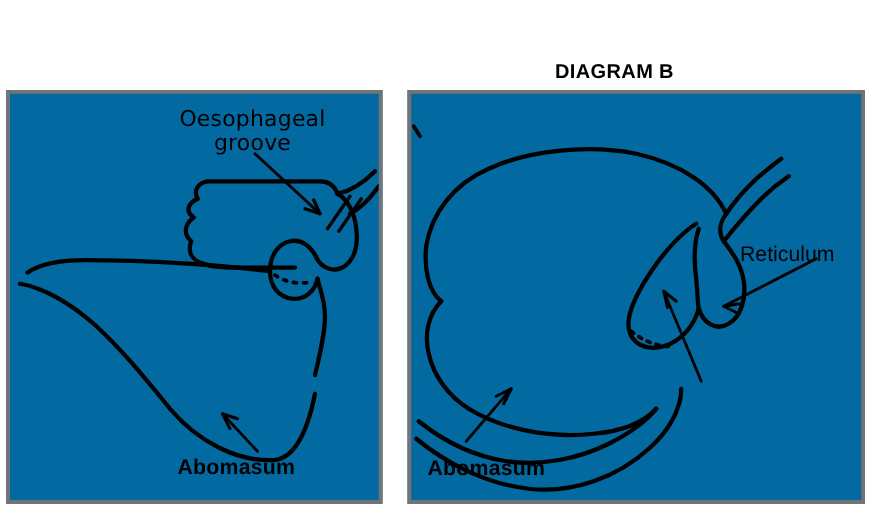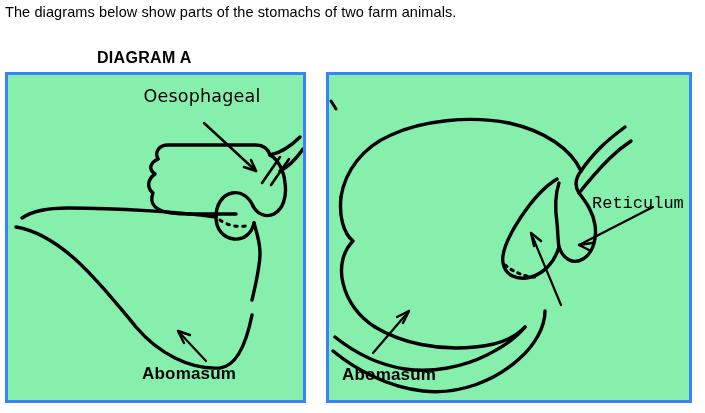--- a/index.html
+++ b/index.html
@@ -35,22 +35,22 @@
     font-weight: bold;
     color: #000;
     white-space: nowrap;
     letter-spacing: 0.3px;
   }
   #title-a { left: 97px; top: 49px; }
   #title-b { left: 444px; top: 49px; }
 
   .panel {
     position: absolute;
-    border: 3px solid #3b82f6;
-    background: #86efac;
+    border: 3px solid #737373;
+    background: #0369a1;
     box-sizing: border-box;
     overflow: hidden;
   }
   #panel-a {
     left: 5px;
     top: 72px;
     width: 301px;
     height: 331px;
   }
   #panel-b {
@@ -77,39 +77,38 @@
     text-align: center;
     letter-spacing: 0.2px;
   }
   .lbl-bold {
     font-family: "Liberation Sans", sans-serif;
     font-size: 17px;
     font-weight: bold;
     letter-spacing: 0.2px;
   }
   .lbl-plain {
-    font-family: Liberation Mono, monospace;
+    font-family: Liberation Sans, sans-serif;
     font-size: 17px;
     letter-spacing: 0px;
   }
   #lbl-oesophageal { left: 110px; top: 12px; width: 168px; }
   #lbl-abomasum-a { left: 134px; top: 289px; }
   #lbl-reticulum { left: 263px; top: 119px; }
   #lbl-omasum { left: 202px; top: 234px; }
   #lbl-abomasum-b { left: 13px; top: 290px; }
 </style>
 </head>
 <body>
 
 <div id="page-root">
 
-  <div class="intro-text">The diagrams below show parts of the stomachs of two farm animals.</div>
-
-  <div class="diagram-title" id="title-a">DIAGRAM A</div>
-
+
+
+  <div class="diagram-title" id="title-b">DIAGRAM B</div>
 
   <div class="panel" id="panel-a">
 
     <svg width="295" height="325" viewBox="0 0 295 325">
       <g fill="none" stroke="#000" stroke-width="3.4" stroke-linecap="round" stroke-linejoin="round">
 
         <path d="M 150 84
                  C 146 76, 152 70, 160 70
                  L 248 70
                  C 256 70, 260 74, 262 80"></path>
@@ -163,20 +162,21 @@
       </g>
 
       <g stroke="#000" stroke-width="2.2" fill="none" stroke-linecap="round">
         <path d="M 198 286 L 170 256"></path>
         <path d="M 170 256 L 176 268 M 170 256 L 182 260" stroke-width="2.4"></path>
       </g>
     </svg>
 
     <div class="lbl lbl-groove" id="lbl-oesophageal">
       <div>Oesophageal</div>
+      <div>groove</div>
     </div>
 
     <div class="lbl lbl-bold" id="lbl-abomasum-a">Abomasum</div>
   </div>
 
   <div class="panel" id="panel-b">
 
     <svg width="360" height="325" viewBox="0 0 360 325">
       <g fill="none" stroke="#000" stroke-width="3.4" stroke-linecap="round" stroke-linejoin="round">
 

